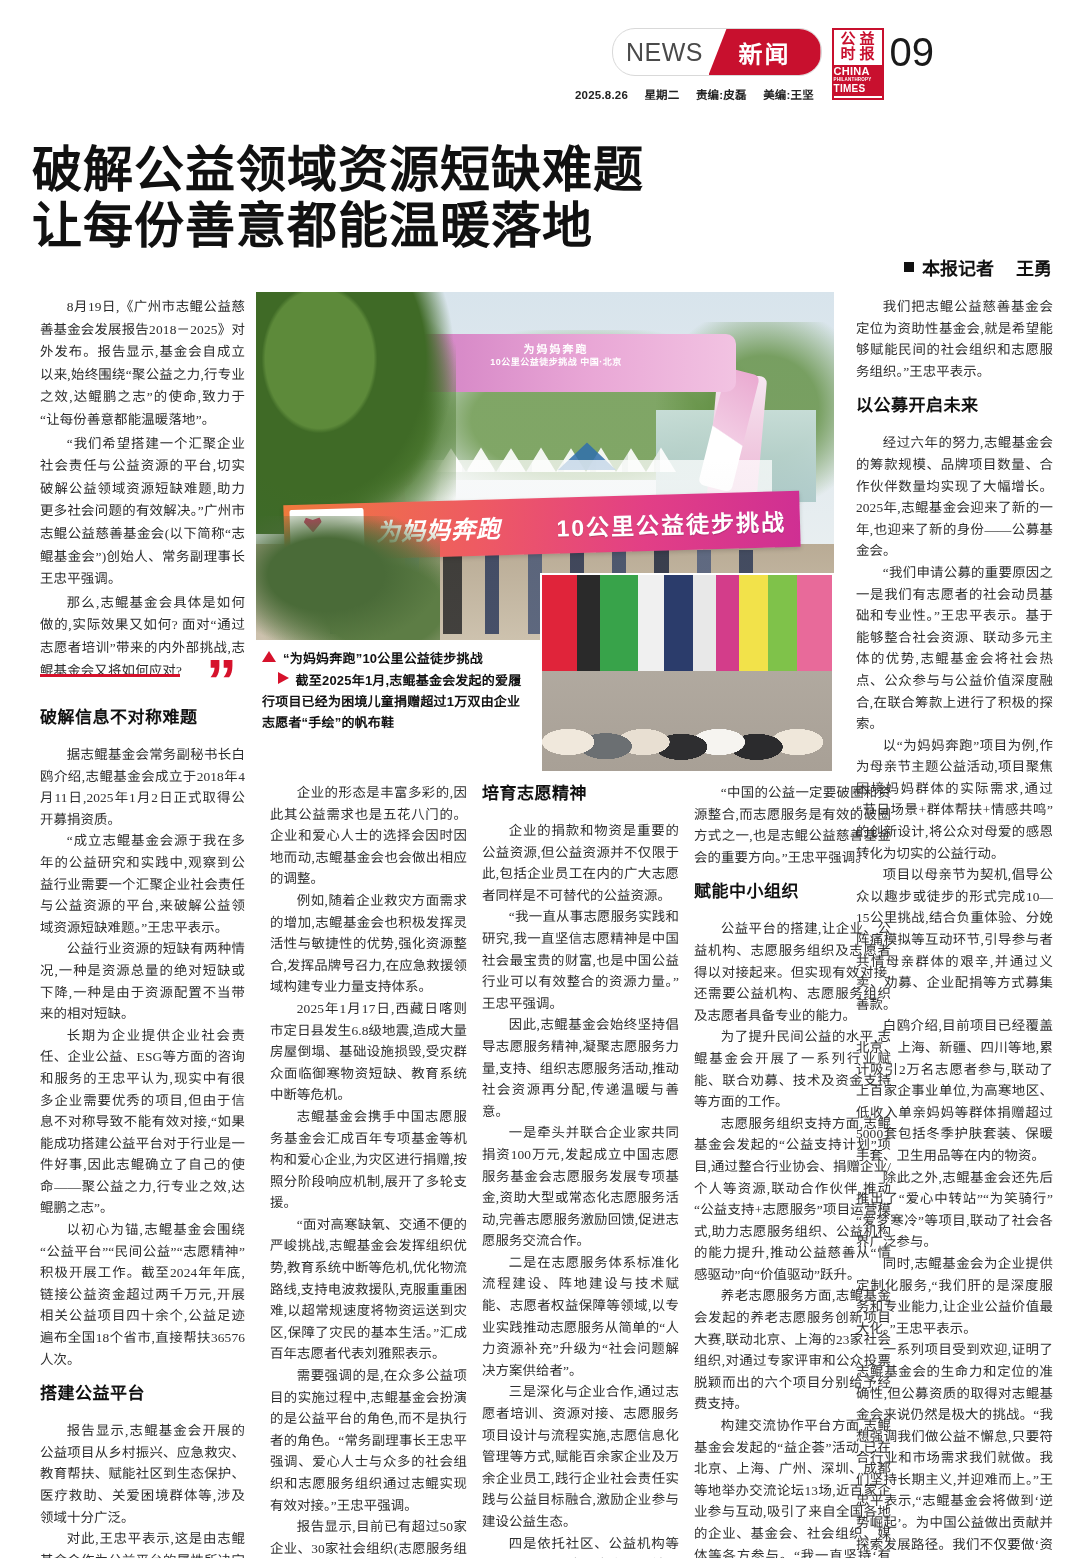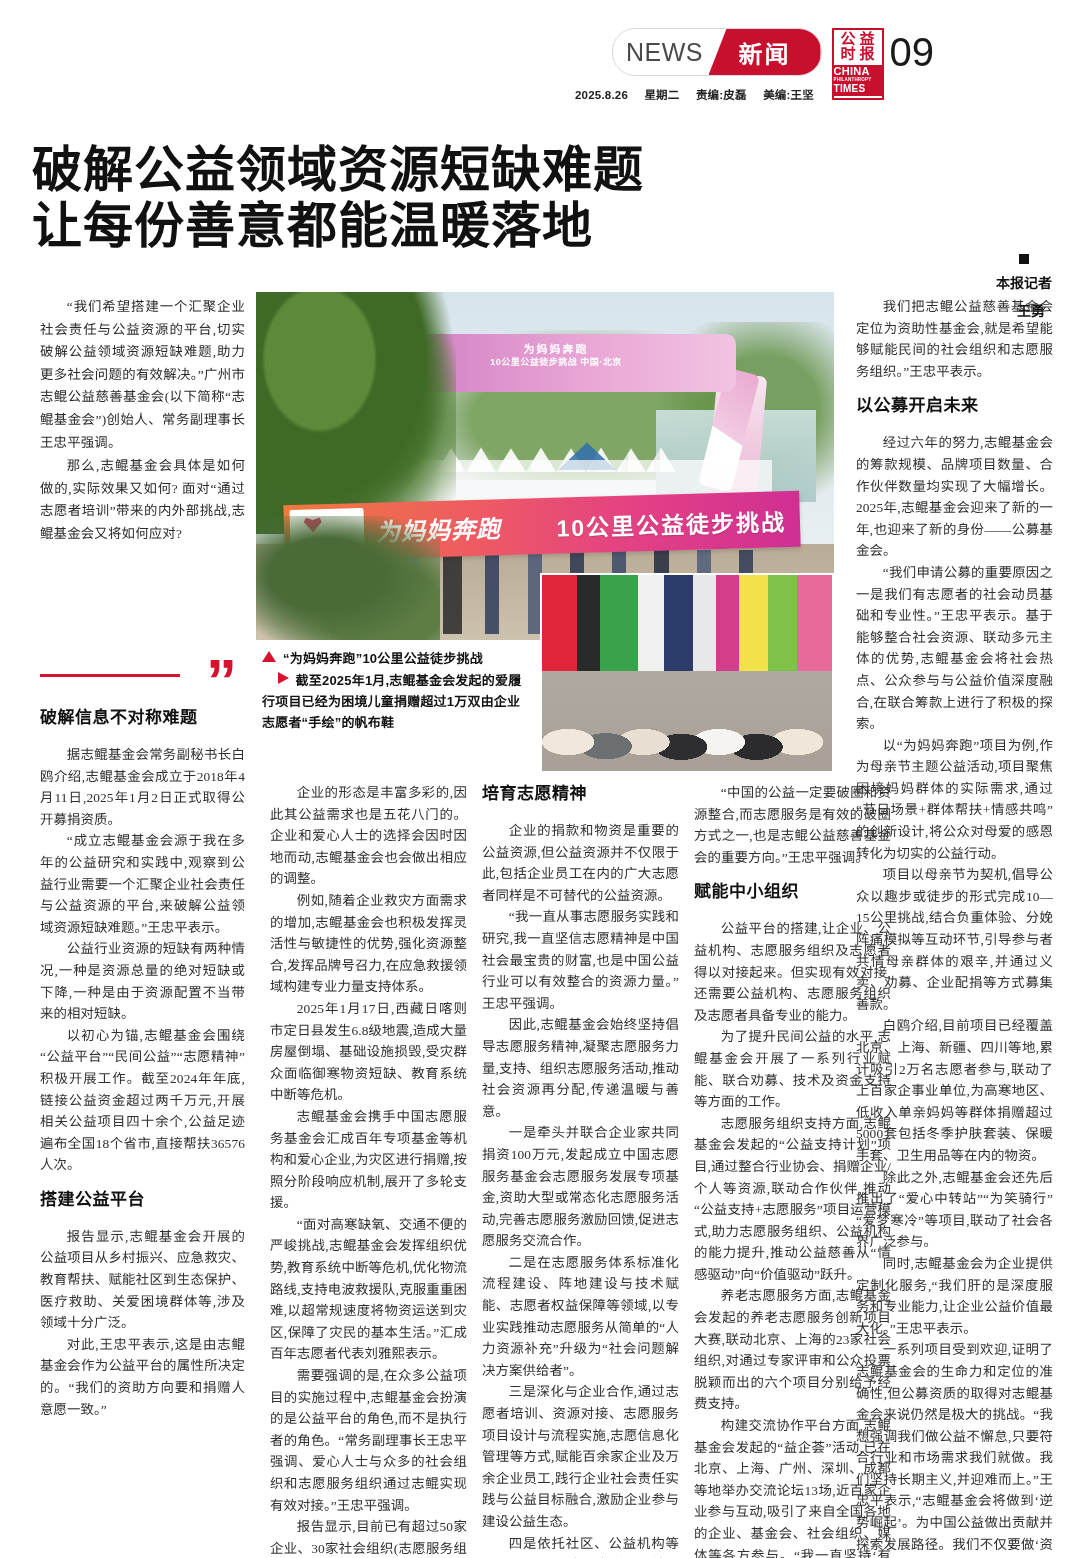--- a/index.html
+++ b/index.html
@@ -84,22 +84,22 @@
   .headline{
     position:absolute;left:32px;top:142px;width:760px;
     font-family:"Liberation Sans","DejaVu Sans",sans-serif;
     font-weight:700;font-size:50px;line-height:56px;
     color:#111;letter-spacing:1px;
   }
   .headline .l2{display:block;}
   .byline{
     position:absolute;right:28px;top:254px;
     font-family:"Liberation Sans","DejaVu Sans",sans-serif;
-    font-size:14px;font-weight:700;color:#111;
-    display:flex;align-items:center;gap:8px;flex-direction:column;
+    font-size:18px;font-weight:700;color:#111;
+    display:flex;align-items:center;gap:8px;
   }
   .byline .sq{width:10px;height:10px;background:#111;display:inline-block;}
   .byline .nm{margin-left:14px;}
 
   
   .col{position:absolute;box-sizing:border-box;}
 
   
   .col-lead{left:40px;top:296px;width:205px;}
   .lead-p{
@@ -298,34 +298,36 @@
     <span class="l2">让每份善意都能温暖落地</span>
   </div>
 
   <div class="byline">
     <span class="sq"></span>
     <span>本报记者</span>
     <span class="nm">王勇</span>
   </div>
 
   <div class="col col-lead">
+    <p class="lead-p">8月19日,《广州市志鲲公益慈善基金会发展报告2018－2025》对外发布。报告显示,基金会自成立以来,始终围绕“聚公益之力,行专业之效,达鲲鹏之志”的使命,致力于“让每份善意都能温暖落地”。</p>
     <p class="lead-p">“我们希望搭建一个汇聚企业社会责任与公益资源的平台,切实破解公益领域资源短缺难题,助力更多社会问题的有效解决。”广州市志鲲公益慈善基金会(以下简称“志鲲基金会”)创始人、常务副理事长王忠平强调。</p>
     <p class="lead-p">那么,志鲲基金会具体是如何做的,实际效果又如何? 面对“通过志愿者培训”带来的内外部挑战,志鲲基金会又将如何应对?</p>
   </div>
 
   <div class="rule-quote">
     <div class="hr"></div>
     <div class="qm">”</div>
   </div>
 
   <div class="col col-1">
     <h2 class="sec-h">破解信息不对称难题</h2>
     <p class="body-p">据志鲲基金会常务副秘书长白鸥介绍,志鲲基金会成立于2018年4月11日,2025年1月2日正式取得公开募捐资质。</p>
     <p class="body-p">“成立志鲲基金会源于我在多年的公益研究和实践中,观察到公益行业需要一个汇聚企业社会责任与公益资源的平台,来破解公益领域资源短缺难题。”王忠平表示。</p>
     <p class="body-p">公益行业资源的短缺有两种情况,一种是资源总量的绝对短缺或下降,一种是由于资源配置不当带来的相对短缺。</p>
+    <p class="body-p">长期为企业提供企业社会责任、企业公益、ESG等方面的咨询和服务的王忠平认为,现实中有很多企业需要优秀的项目,但由于信息不对称导致不能有效对接,“如果能成功搭建公益平台对于行业是一件好事,因此志鲲确立了自己的使命——聚公益之力,行专业之效,达鲲鹏之志”。</p>
     <p class="body-p">以初心为锚,志鲲基金会围绕“公益平台”“民间公益”“志愿精神”积极开展工作。截至2024年年底,链接公益资金超过两千万元,开展相关公益项目四十余个,公益足迹遍布全国18个省市,直接帮扶36576人次。</p>
     <div class="gap"></div>
     <h2 class="sec-h">搭建公益平台</h2>
     <p class="body-p">报告显示,志鲲基金会开展的公益项目从乡村振兴、应急救灾、教育帮扶、赋能社区到生态保护、医疗救助、关爱困境群体等,涉及领域十分广泛。</p>
     <p class="body-p">对此,王忠平表示,这是由志鲲基金会作为公益平台的属性所决定的。“我们的资助方向要和捐赠人意愿一致。”</p>
   </div>
 
   <div class="photo-main">
     <div class="ph-sky"></div>
     <div class="ph-tree-bg"></div>

